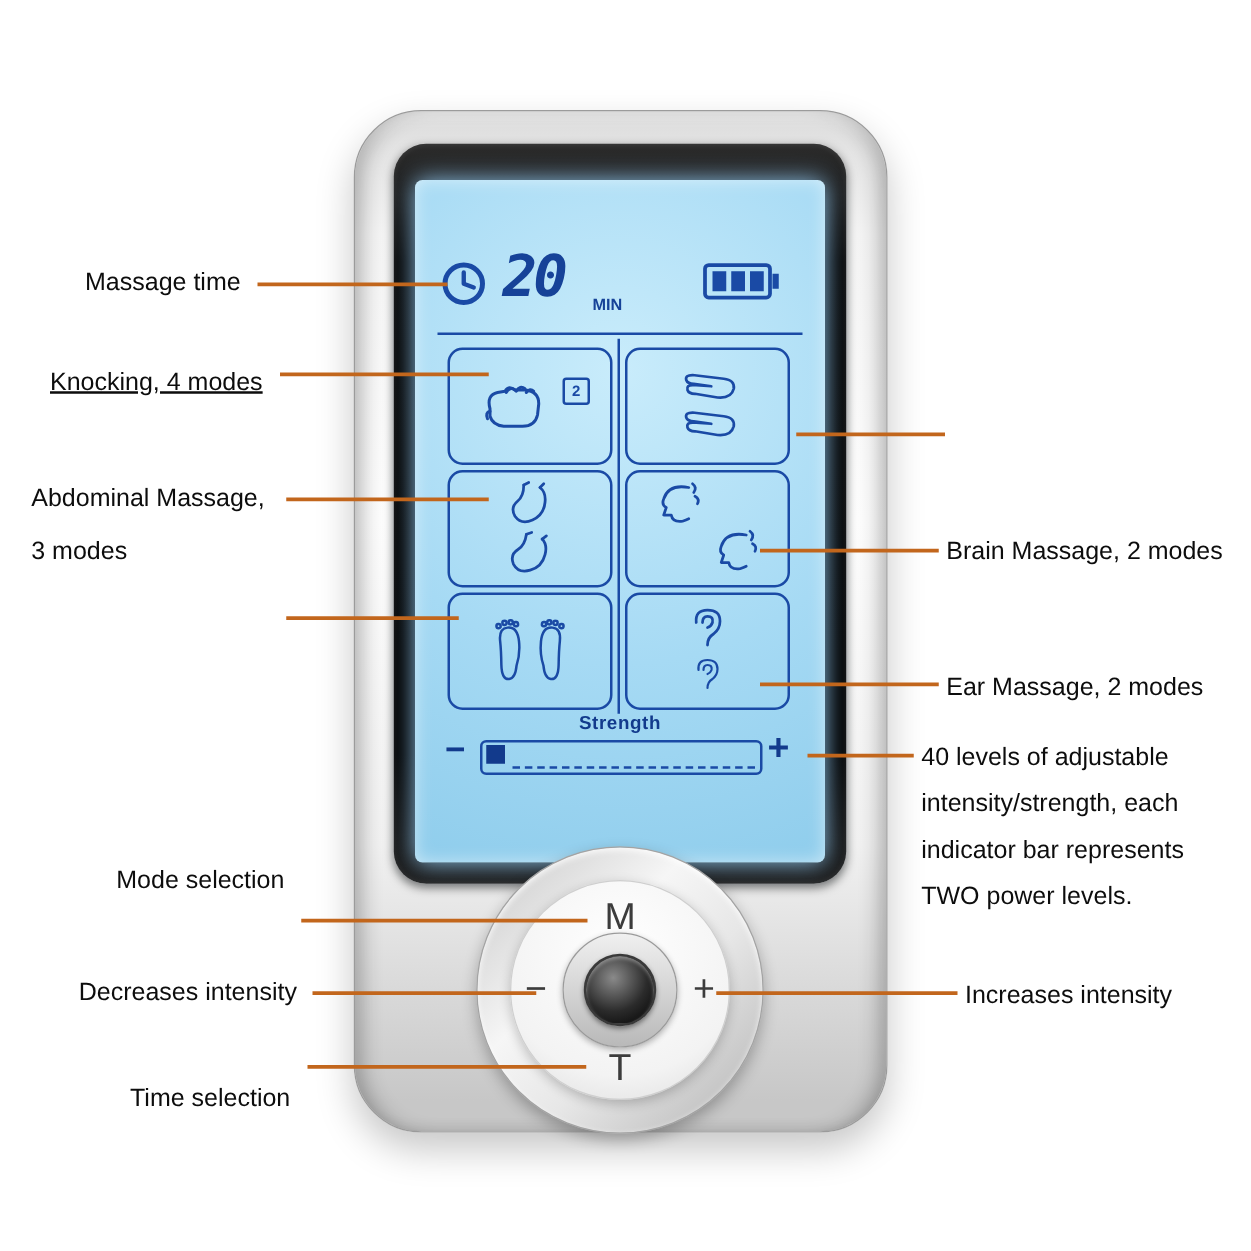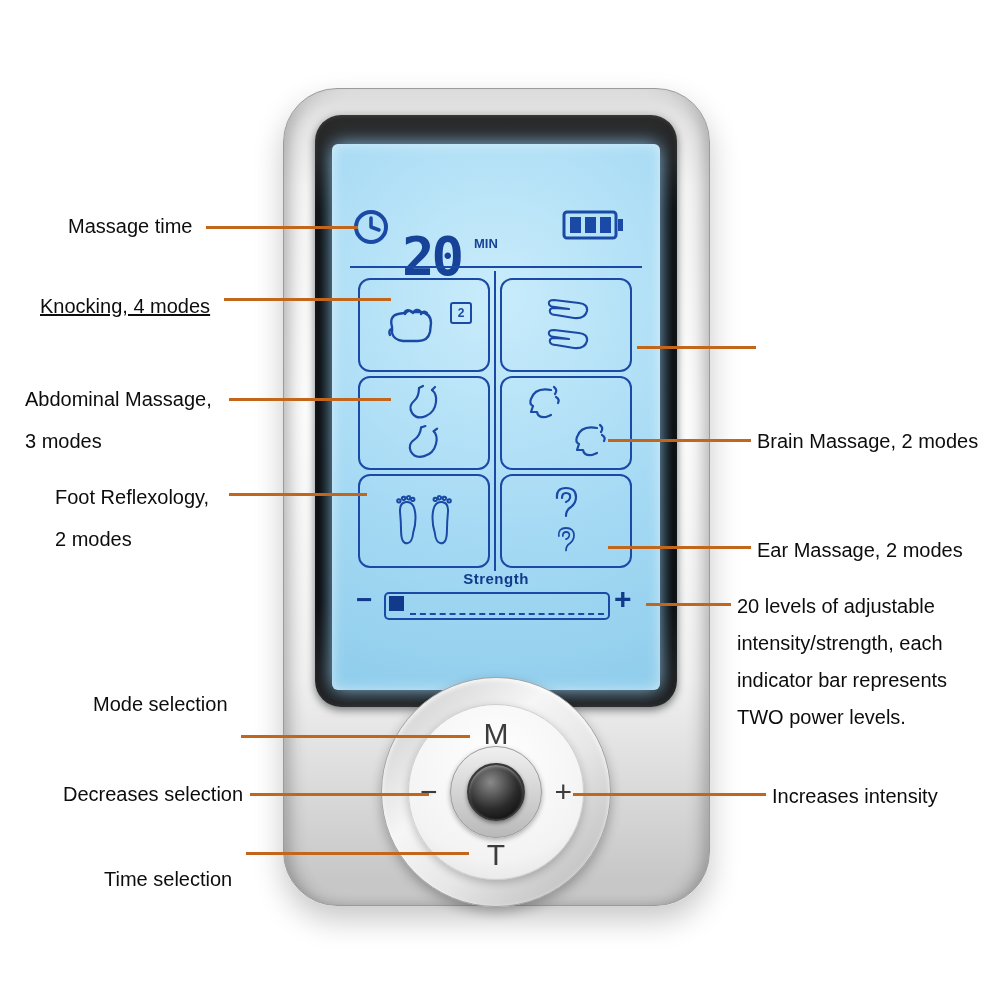--- a/index.html
+++ b/index.html
@@ -19,21 +19,21 @@
 
   .screen{position:absolute;left:17px;top:29px;width:328px;height:546px;border-radius:6px;
     background:radial-gradient(circle at 50% 28%, #c9ecfb, #a6daf4 55%, #8fcdec 100%);
     box-shadow:0 0 20px rgba(150,205,245,.95), inset 0 0 14px rgba(255,255,255,.55);
     color:var(--screen-ink,#1a4aa5);}
   .screen svg{display:block;}
 
   
   .clock{position:absolute;left:20px;top:64px;}
   .time{position:absolute;left:70px;top:54px;font-family:"DejaVu Sans Mono",monospace;
-        font-weight:bold;font-size:54px;line-height:1;color:#164298;letter-spacing:-3px;margin-top:32px;}
+        font-weight:bold;font-style:italic;font-size:46px;line-height:1;color:#164298;letter-spacing:-3px;}
   .min{position:absolute;left:142px;top:92px;font-size:13px;font-weight:bold;color:#164298;}
   .battery{position:absolute;left:230px;top:64px;}
 
   .hline{position:absolute;left:18px;top:122px;width:292px;height:2px;background:var(--screen-ink,#1a4aa5);}
   .vline{position:absolute;left:162px;top:127px;width:2px;height:300px;background:var(--screen-ink,#1a4aa5);}
 
   
   .cell{position:absolute;width:128px;height:90px;border:2.5px solid var(--screen-ink,#1a4aa5);
         border-radius:12px;display:flex;align-items:center;justify-content:center;}
   .c1{left:26px;top:134px;}
@@ -232,42 +232,40 @@
   <div class="ann t-massage">Massage time</div>
   <div class="aline ln-massage"></div>
 
   <div class="ann t-knocking">Knocking, 4 modes</div>
   <div class="aline ln-knocking"></div>
 
   <div class="ann multiline t-abdominal">Abdominal Massage,
 3 modes</div>
   <div class="aline ln-abdominal"></div>
 
-  <div class="ann multiline t-foot">Foot Reflexology,
-2 modes</div>
   <div class="aline ln-foot"></div>
 
   <div class="ann t-mode">Mode selection</div>
   <div class="aline ln-mode"></div>
 
-  <div class="ann t-decrease">Decreases selection</div>
+  <div class="ann t-decrease">Decreases intensity</div>
   <div class="aline ln-decrease"></div>
 
   <div class="ann t-time">Time selection</div>
   <div class="aline ln-time"></div>
 
   <div class="aline ln-acu"></div>
 
   <div class="ann t-brain">Brain Massage, 2 modes</div>
   <div class="aline ln-brain"></div>
 
   <div class="ann t-ear">Ear Massage, 2 modes</div>
   <div class="aline ln-ear"></div>
 
-  <div class="ann info t-info">20 levels of adjustable
+  <div class="ann info t-info">40 levels of adjustable
 intensity/strength, each
 indicator bar represents
 TWO power levels.</div>
   <div class="aline ln-info"></div>
 
   <div class="ann t-increase">Increases intensity</div>
   <div class="aline ln-increase"></div>
 
 </div>
 

